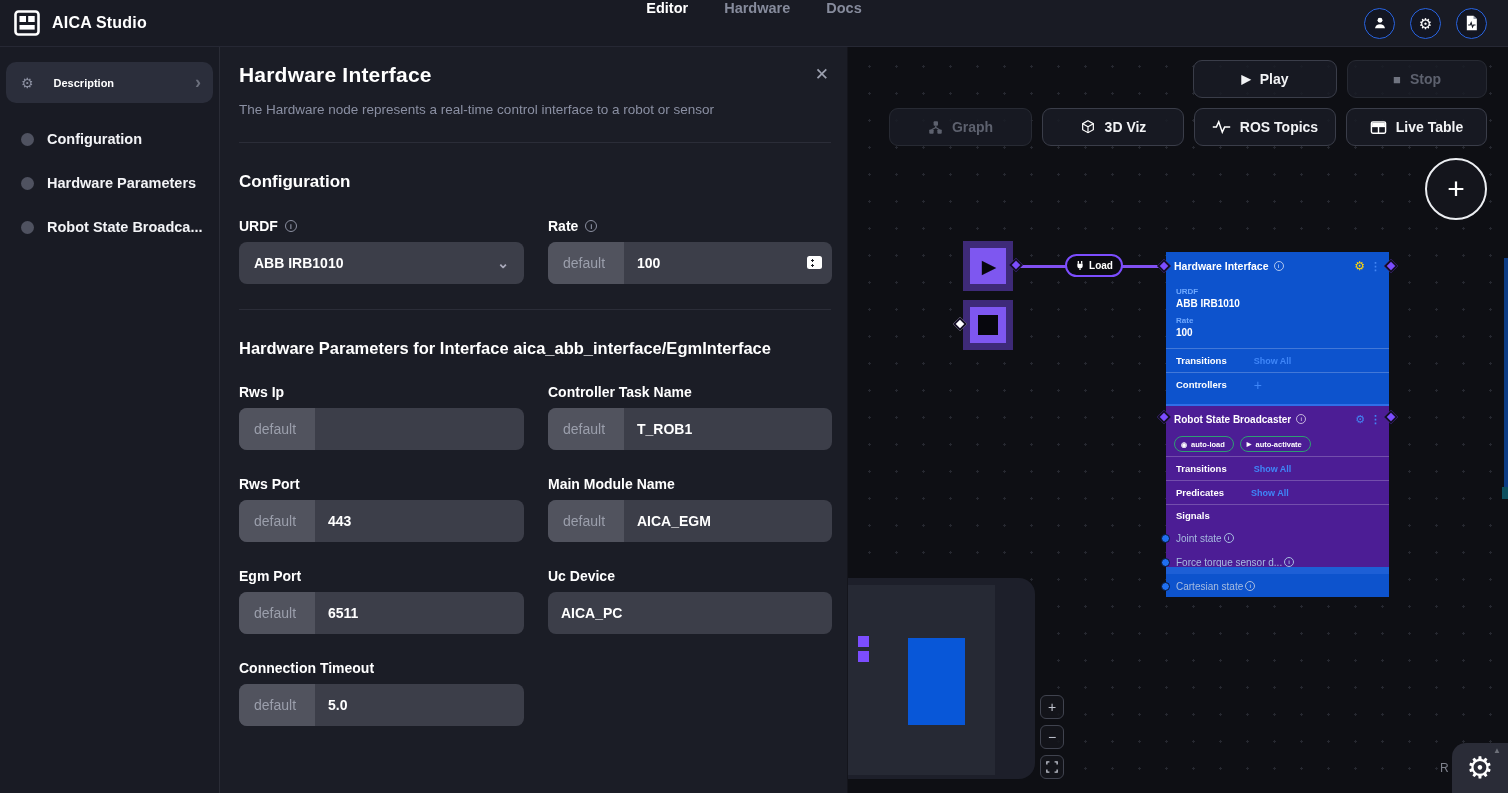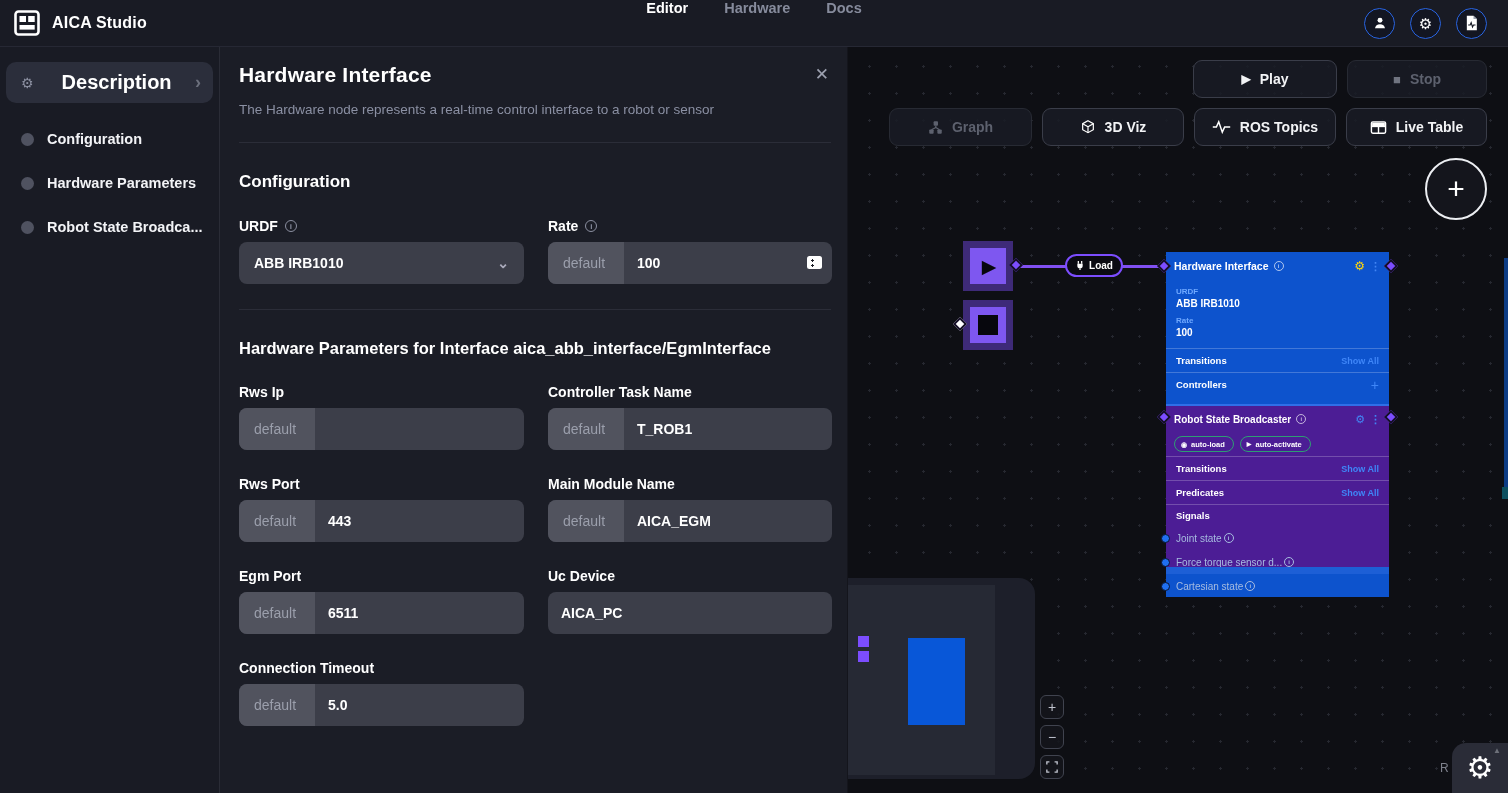--- a/index.html
+++ b/index.html
@@ -23,21 +23,21 @@
   .circle-btn .gear-glyph { color:#fff; font-size:15px; line-height:1; }
 
   
   .body { flex:1; display:flex; min-height:0; }
 
   
   .sidebar { width:220px; flex:0 0 220px; background:#191b24; border-right:1px solid #2a2c36; }
   .side-active { margin:15px 6px 0 6px; height:41px; background:#2b2e3b; border-radius:10px;
     display:flex; align-items:center; padding:0 12px 0 15px; cursor:pointer; }
   .side-active .s-gear { color:#8b8fa0; font-size:14px; line-height:1; }
-  .side-active .s-label { color:#fff; font-size:20px; font-weight:700; margin-left:28px; }
+  .side-active .s-label { color:#fff; font-size:11px; font-weight:700; margin-left:20px; }
   .side-active .s-chev { margin-left:auto; color:#6b6f7c; font-size:18px; font-weight:700; }
   .side-item { margin:28px 0 0 21px; display:flex; align-items:center; gap:13px; cursor:pointer; }
   .side-item:first-of-type { margin-top:19px; }
   .side-dot { width:13px; height:13px; border-radius:50%; background:#4f5260; flex:0 0 13px; }
   .side-item .s-label { color:#f2f3f6; font-size:14.5px; font-weight:700; }
 
   
   .panel { width:628px; flex:0 0 628px; background:#1b1d26; position:relative;
     padding:0 16px 0 19px; border-right:1px solid #14151c; }
   .close-btn { position:absolute; top:17px; right:18px; color:#9ca0af; font-size:17px;
@@ -102,21 +102,21 @@
   .node { position:absolute; background:#0d53cd; cursor:pointer; }
   .node-head { height:28px; display:flex; align-items:center; padding:0 8px; gap:5px; position:relative; }
   .n-title { color:#fff; font-size:10.5px; font-weight:700; }
   .n-ii { width:10px; height:10px; font-size:6px; border-color:rgba(255,255,255,.65); color:rgba(255,255,255,.65); }
   .gear-y { margin-left:auto; color:#ffd60a; font-size:12px; line-height:1; cursor:pointer; }
   .gear-b { margin-left:auto; color:#4285f4; font-size:11px; line-height:1; cursor:pointer; }
   .kebab { color:#4285f4; font-size:11px; font-weight:700; cursor:pointer; }
   .node-body { padding:7px 10px 0 10px; height:68px; }
   .nf-label { color:#6ea8ff; font-size:8px; font-weight:700; }
   .nf-value { color:#fff; font-size:10px; font-weight:700; margin:2px 0 7px 0; }
-  .node-row { height:24px; display:flex; align-items:center; justify-content:space-between;
+  .node-row { height:24px; display:flex; align-items:center; justify-content:flex-start;
     padding:0 10px; border-top:1px solid rgba(255,255,255,.22);gap:27px; }
   .node-row .rlabel { color:#fff; font-size:9.5px; font-weight:700; }
   .showall { color:#3f86f8; font-size:9px; font-weight:700; cursor:pointer; }
   .row-plus { color:#3f86f8; font-size:14px; font-weight:400; cursor:pointer; }
   .rsb { position:relative; background:#4c1d95; border-top:2px solid #2f6fe8; height:170px;margin-top:8px; }
   .rsb-head { height:26px; display:flex; align-items:center; padding:0 8px; gap:5px; }
   .chips { height:24px; display:flex; align-items:center; gap:6px; padding:0 8px; }
   .chip { border:1px solid #2f9d74; border-radius:10px; height:16px; padding:0 8px 0 6px;
     display:flex; align-items:center; gap:4px; color:#fff; font-size:7.5px; font-weight:700; cursor:pointer; }
   .chip .cicn { font-size:7px; line-height:1; }

